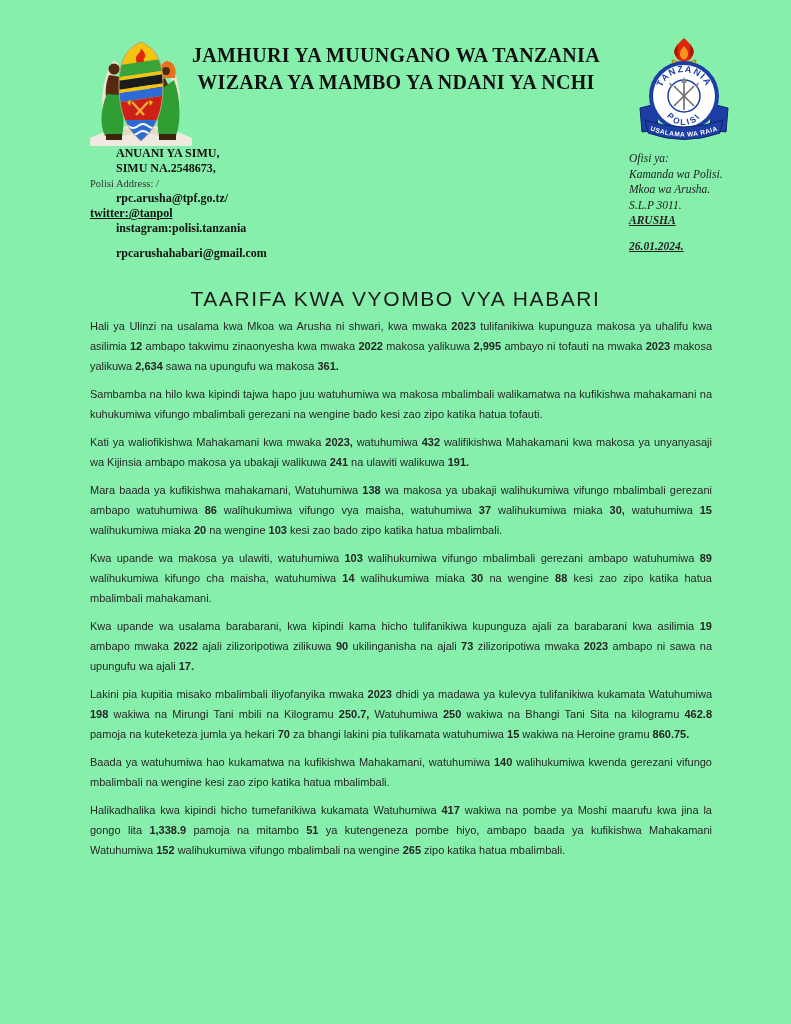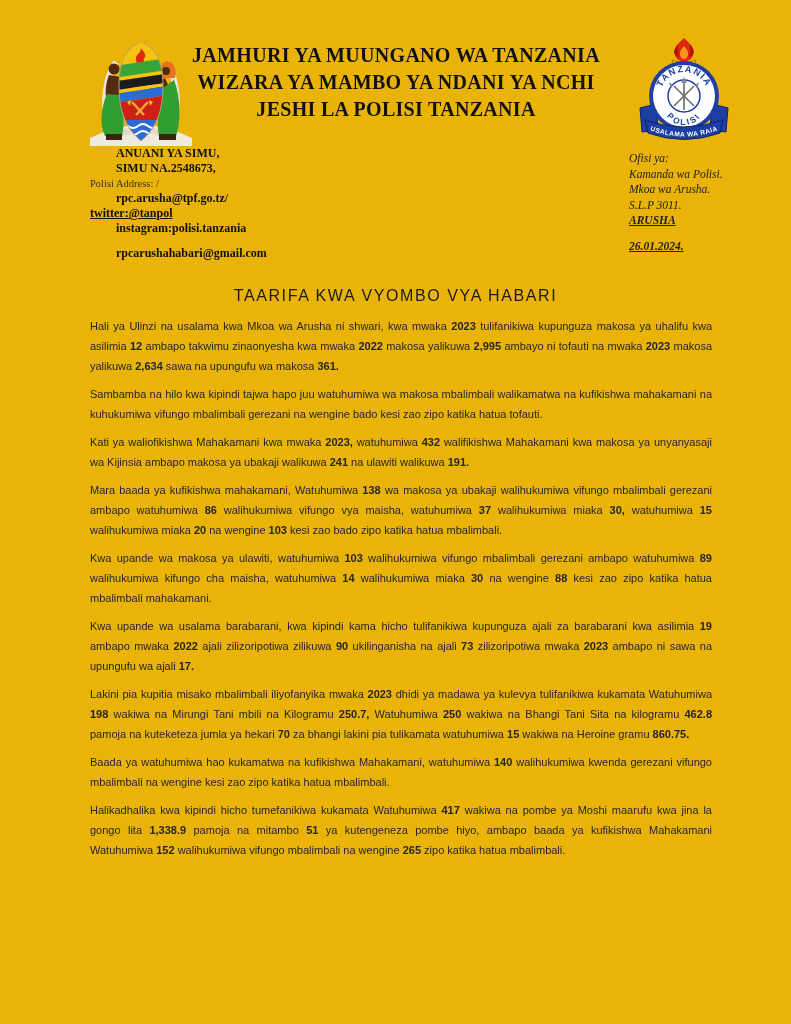--- a/index.html
+++ b/index.html
@@ -1,39 +1,39 @@
 <!DOCTYPE html>
 <html><head>
 <meta charset="utf-8">
 <style>
   html,body{margin:0;padding:0;background:#888;}
   .page{
     position:relative;width:791px;height:1024px;margin:0 auto;
-    background:#eab308;overflow:hidden;
+    background:#86efac;overflow:hidden;
     font-family:"Liberation Serif", serif;color:#1c1c1c;
   }
   
   .gov-title{
     position:absolute;top:42px;left:140px;width:512px;text-align:center;
     font-weight:bold;font-size:20px;line-height:27px;letter-spacing:.3px;color:#111;
   }
   .coat{position:absolute;left:84px;top:36px;width:114px;height:110px;}
   .badge{position:absolute;left:631px;top:36px;width:106px;height:112px;}
   
   .contact{position:absolute;left:90px;top:146px;font-size:12px;line-height:15px;color:#111;}
   .office{position:absolute;left:629px;top:151px;font-style:italic;font-size:11.5px;line-height:15.5px;color:#222;}
   .line{white-space:nowrap;}
   .line.bold{font-weight:bold;margin-left:26px;}
   .line.bold-underline{font-weight:bold;text-decoration:underline;}
   .line.small{font-size:10.5px;color:#333;}
   .line.spacer{height:10px;}
   
   .doc-heading{
     position:absolute;top:287px;left:0;width:791px;text-align:center;
-    font-family:"Liberation Sans", sans-serif;font-size:16px;letter-spacing:1.6px;color:#1b1b1b;
+    font-family:"Liberation Sans", sans-serif;font-size:21px;letter-spacing:1.6px;color:#1b1b1b;
   }
   .body-text{
     position:absolute;left:90px;top:316px;width:622px;
     font-family:"Liberation Sans", sans-serif;font-size:11px;line-height:20px;
     text-align:justify;color:#262626;
   }
   .para{margin:0 0 8px 0;}
   .para .b{font-weight:bold;}
 </style>
 </head>
@@ -88,21 +88,20 @@
         <path d="M34,90 q5,-4 10,0 t10,0 t10,0 t10,0 t10,0" stroke="#ffffff" stroke-width="2" fill="none"></path>
         <path d="M34,97 q5,-4 10,0 t10,0 t10,0 t10,0 t10,0" stroke="#ffffff" stroke-width="2" fill="none"></path>
       </g>
       <path d="M57,6 C71,12 79,23 79,50 C79,80 69,95 57,105 C45,95 35,80 35,50 C35,23 43,12 57,6 Z" fill="none" stroke="#b9a27a" stroke-width="1"></path>
     </svg>
   </div>
 
   <div class="gov-title">
     <div>JAMHURI YA MUUNGANO WA TANZANIA</div>
     <div>WIZARA YA MAMBO YA NDANI YA NCHI</div>
-    <div>JESHI LA POLISI TANZANIA</div>
   </div>
 
   <div class="badge">
     <svg viewBox="0 0 106 112" width="106" height="112">
       <defs>
         <path id="arcT" d="M29,60 A24,24 0 0 1 77,60"></path>
         <path id="arcB" d="M32,68 A21,21 0 0 0 74,68"></path>
         <path id="ribbonArc" d="M21,95 Q53,106 85,95"></path>
       </defs>
 

